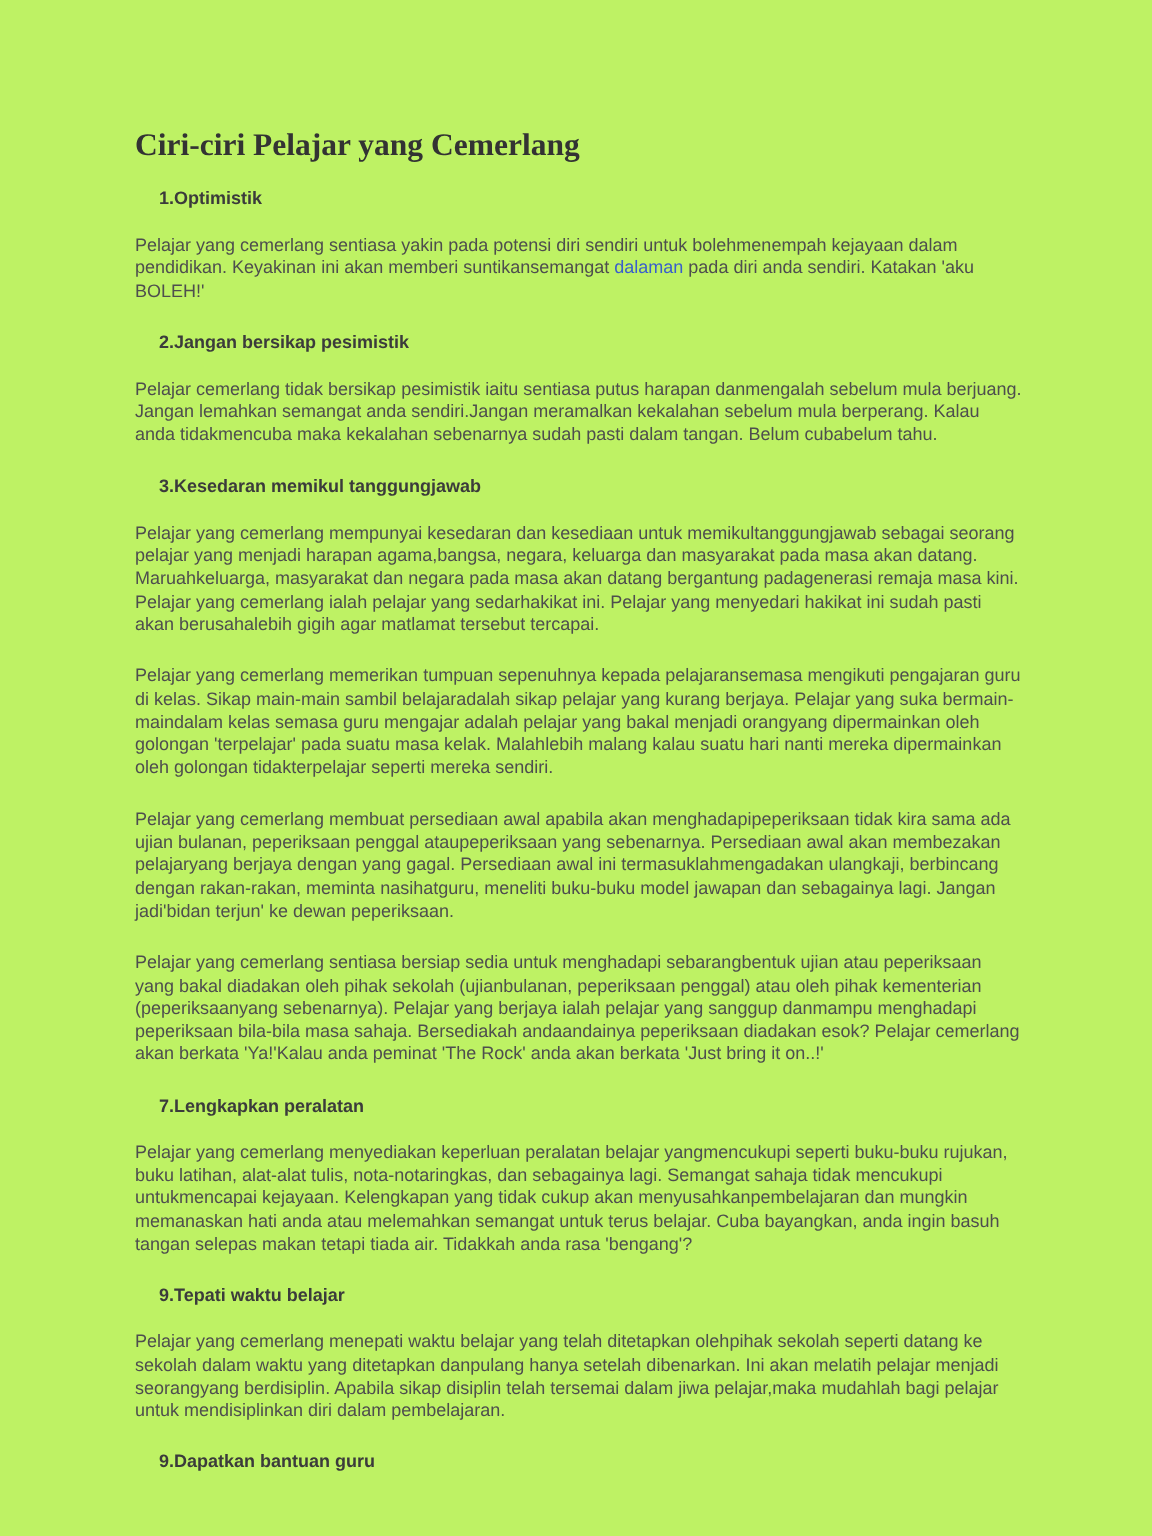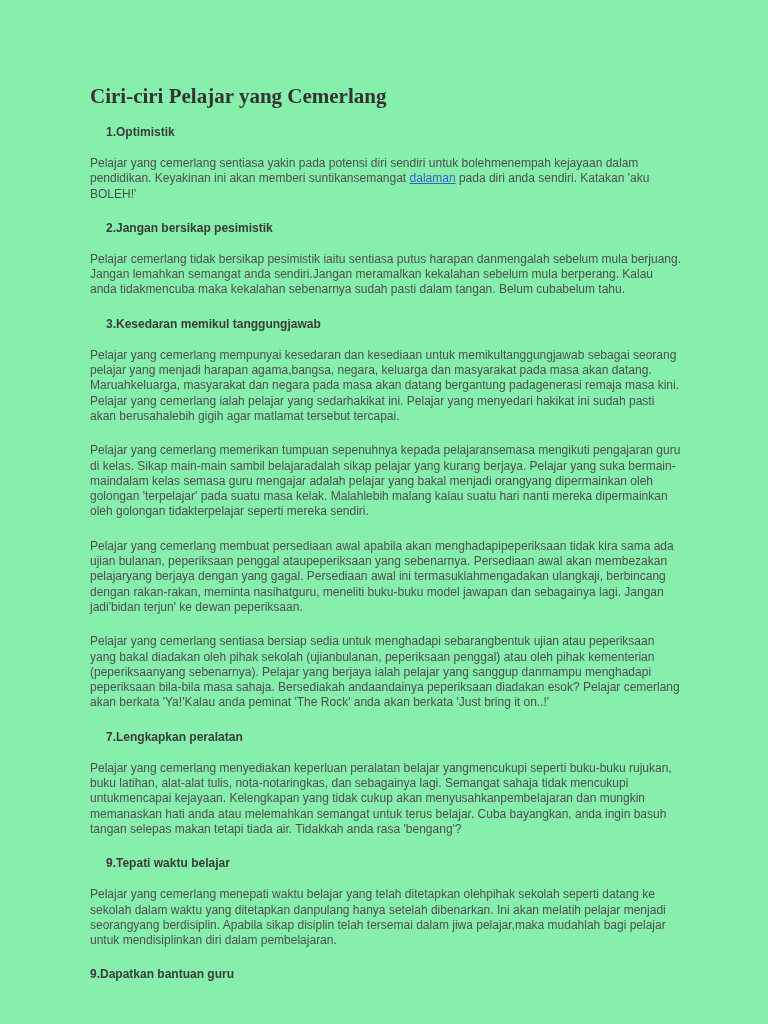--- a/index.html
+++ b/index.html
@@ -4,21 +4,21 @@
 <style>
   html, body {
     margin: 0;
     padding: 0;
     background: #ffffff;
   }
   .page {
     position: relative;
     width: 768px;
     height: 1024px;
-    background: #86efac;
+    background: #bef264;
     box-sizing: border-box;
     padding: 84px 88px 0 90px;
     overflow: hidden;
   }
   .doc-title {
     font-family: "Liberation Serif", serif;
     font-weight: bold;
     font-size: 21px;
     line-height: 24px;
     color: #333333;
@@ -40,25 +40,24 @@
     font-family: "Liberation Sans", sans-serif;
     font-size: 12px;
     line-height: 15.3px;
     color: #4e4e4e;
     margin: 0;
     padding: 0;
     width: 592px;
   }
   .sec p a.inline-link {
     color: #3a5ecc;
-    text-decoration: underline;
     cursor: pointer;
   }
   .sec.no-body h2 {
-    margin: 0;
+    margin: 16px;
   }
 </style>
 </head>
 <body>
 
 <div class="page">
 
   <h1 class="doc-title">Ciri-ciri Pelajar yang Cemerlang</h1>
 
   <section class="sec">

